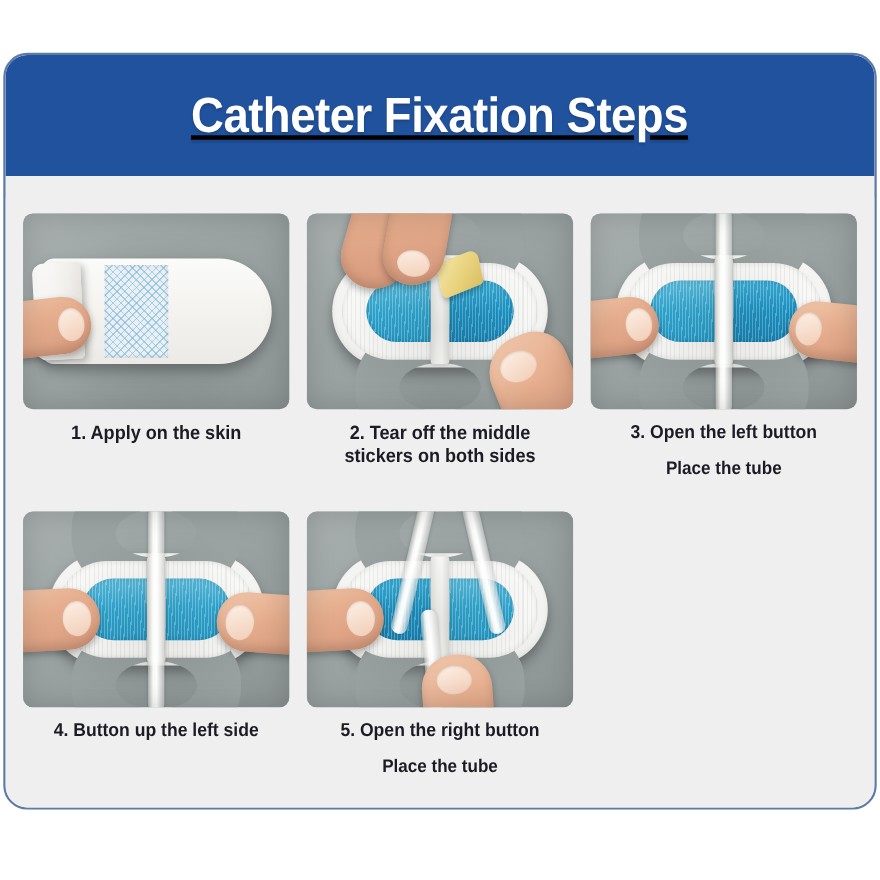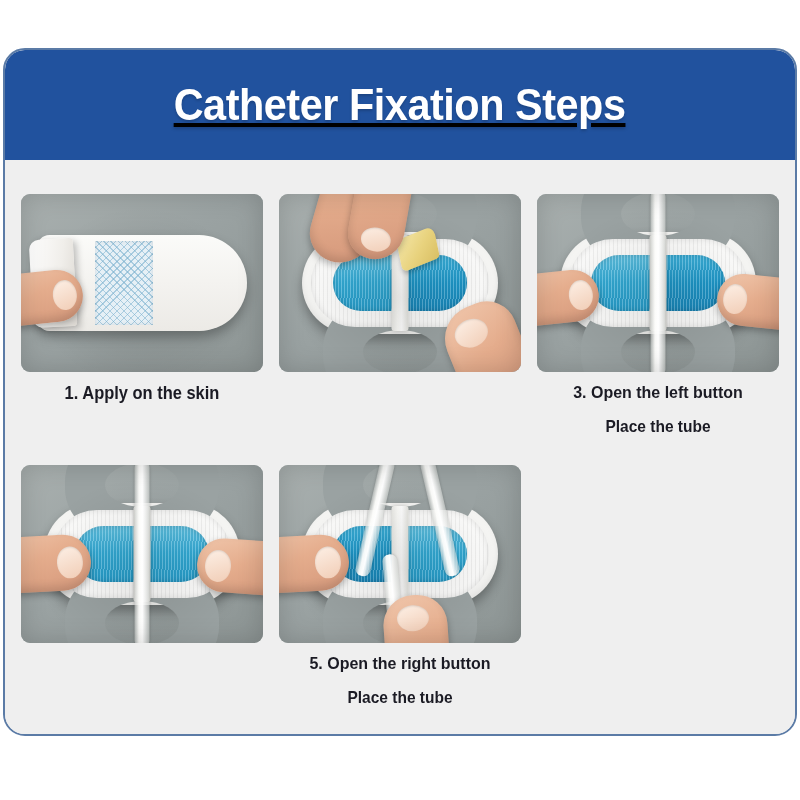--- a/index.html
+++ b/index.html
@@ -461,20 +461,23 @@
             <div class="finger hand-top-left"></div>
             <div class="finger hand-top-left2">
               <div class="nail"></div>
             </div>
             <div class="finger hand-br">
               <div class="nail"></div>
             </div>
           </div>
           <div class="vignette"></div>
         </div>
+        <div class="caption-wrap">
+          <div class="caption">2. Tear off the middle stickers on both sides</div>
+        </div>
       </div>
 
       <div class="step">
         <div class="photo">
           <div class="scene">
             <div class="pad">
               <div class="pad-inner">
                 <div class="texture"></div>
                 <div class="velcro velcro-left">
                     <div class="nap"></div>
@@ -518,20 +521,23 @@
               </div>
             </div>
             <div class="finger hand-left-lower">
               <div class="nail"></div>
             </div>
             <div class="finger hand-right-lower">
               <div class="nail"></div>
             </div>
           </div>
           <div class="vignette"></div>
+        </div>
+        <div class="caption-wrap">
+          <div class="caption small">4. Button up the left side</div>
         </div>
       </div>
 
       <div class="step">
         <div class="photo">
           <div class="scene">
             <div class="tube tube-y-a"></div>
             <div class="tube tube-y-b"></div>
             <div class="tube tube-y-c"></div>
             <div class="pad">

